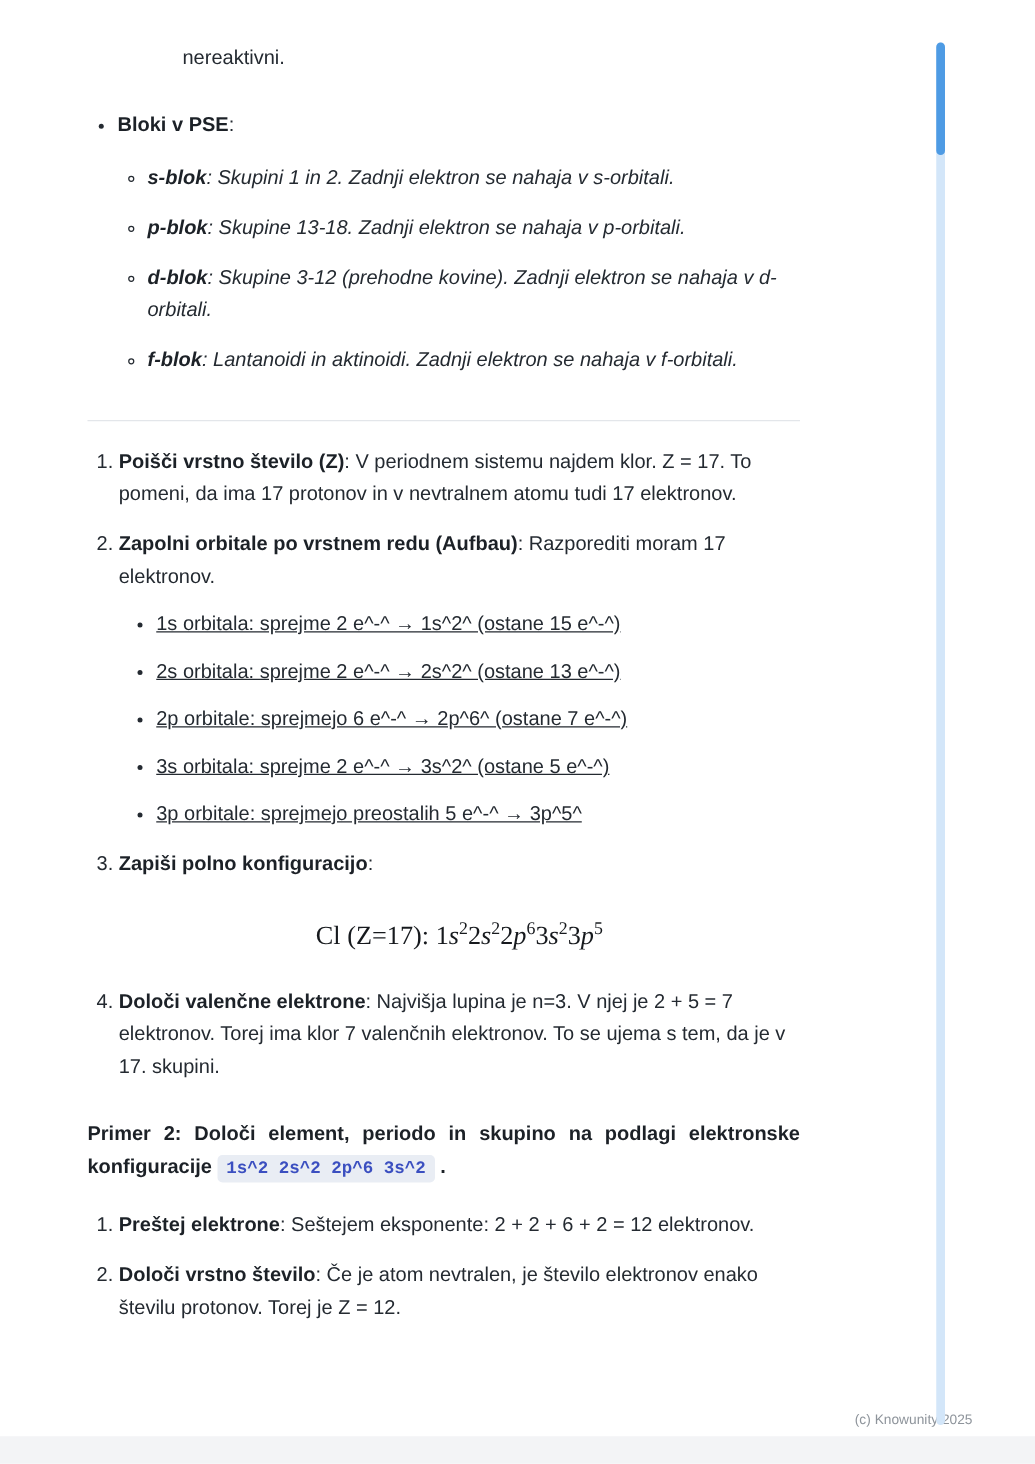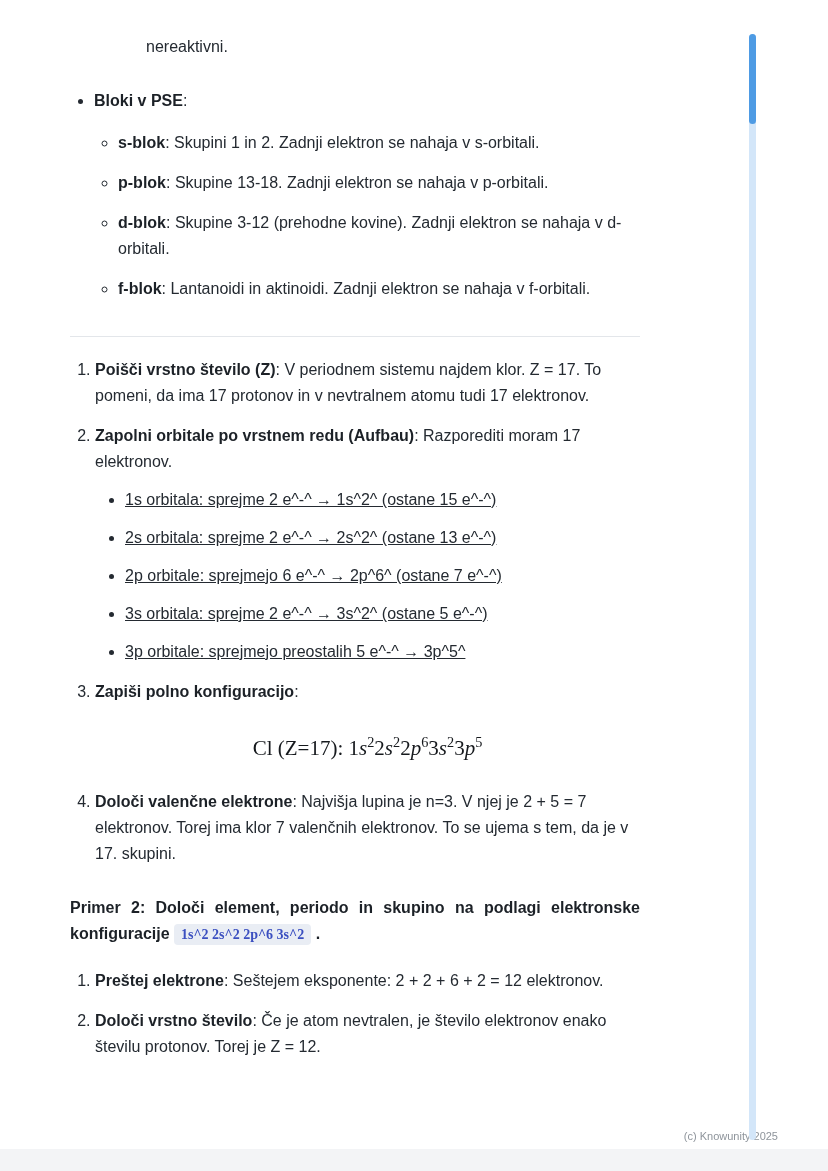--- a/index.html
+++ b/index.html
@@ -19,21 +19,21 @@
     left: 70px;
     top: 0;
     width: 570px;
     padding-top: 34px;
   }
   .b { font-weight: 700; color: #1c2127; }
   .leading { margin: 0 0 0 76px; }
 
   ul.disc { margin: 28px 0 0; padding-left: 24px; list-style: disc; }
   ul.disc > li { margin: 0; }
-  ul.circle { margin: 16px 0 0; padding-left: 24px; list-style: circle; }
+  ul.circle { margin: 16px 0 0; padding-left: 24px; list-style: circle; font-style: italic; }
   ul.circle > li { margin-bottom: 14px; }
 
   hr.divider { border: none; border-top: 1px solid #e3e6ea; margin: 34px 0 0; }
 
   h2.section-heading {
     margin: 26px 0 0;
     font-size: 25px;
     line-height: 32px;
     font-weight: 700;
     color: #2ba2f2;
@@ -51,21 +51,21 @@
   .formula {
     margin: 30px 0 28px;
     text-align: center;
     font-family: "Liberation Serif", "DejaVu Serif", serif;
     font-size: 21px;
     color: #16191d;
   }
   .formula sup { font-size: 68%; line-height: 0; }
 
   code.chip {
-    font-family: Liberation Serif, serif;
+    font-family: Liberation Mono, monospace;
     font-size: 14px;
     font-weight: 700;
     color: #3b4fc0;
     background: #e9edf4;
     padding: 3px 7px;
     border-radius: 4px;
     white-space: nowrap;
   }
 
   .footer {

